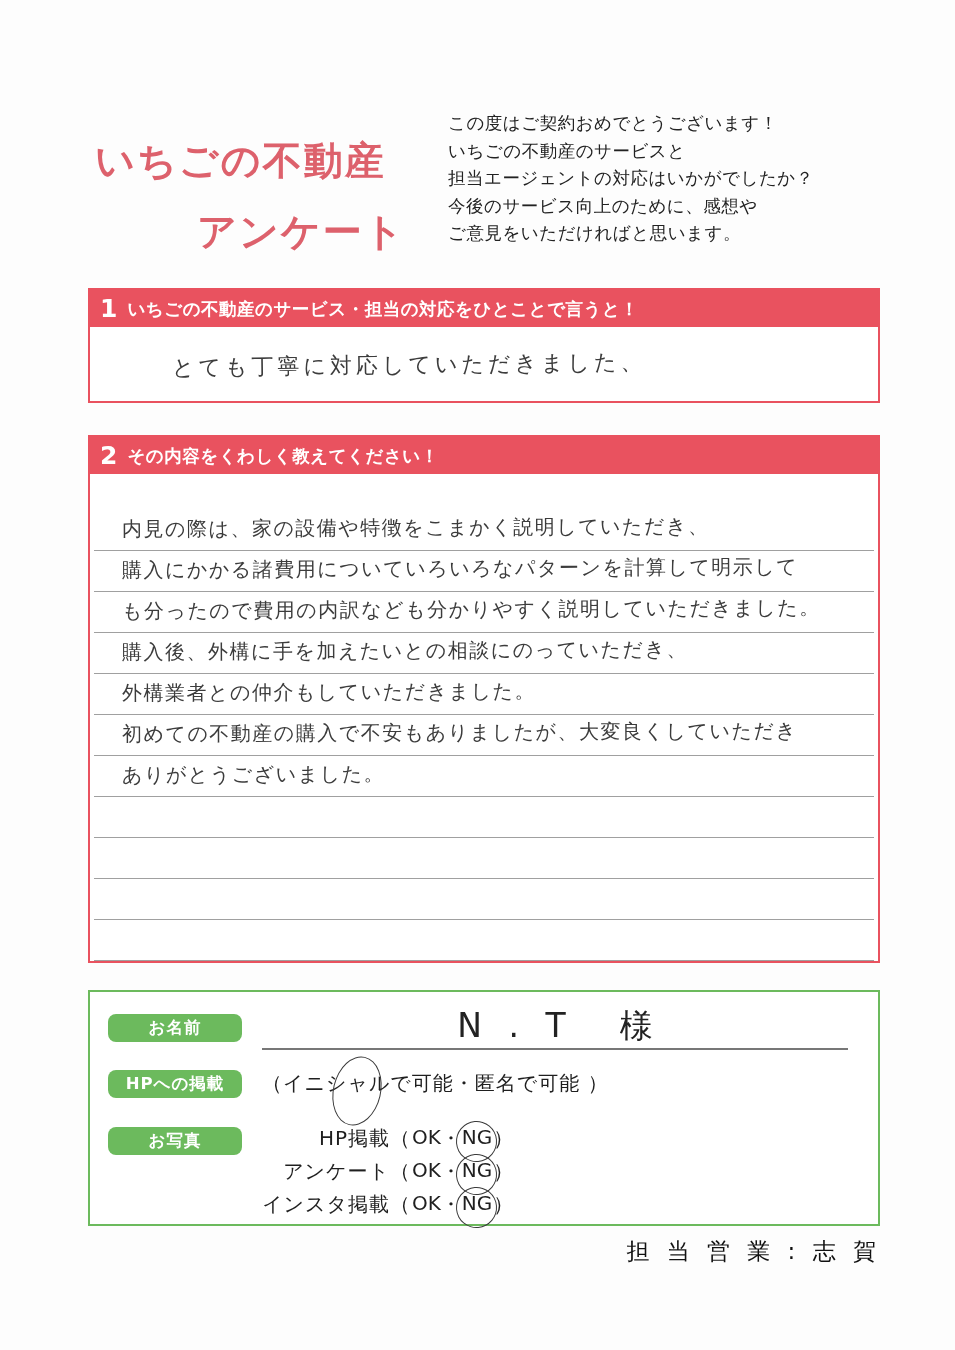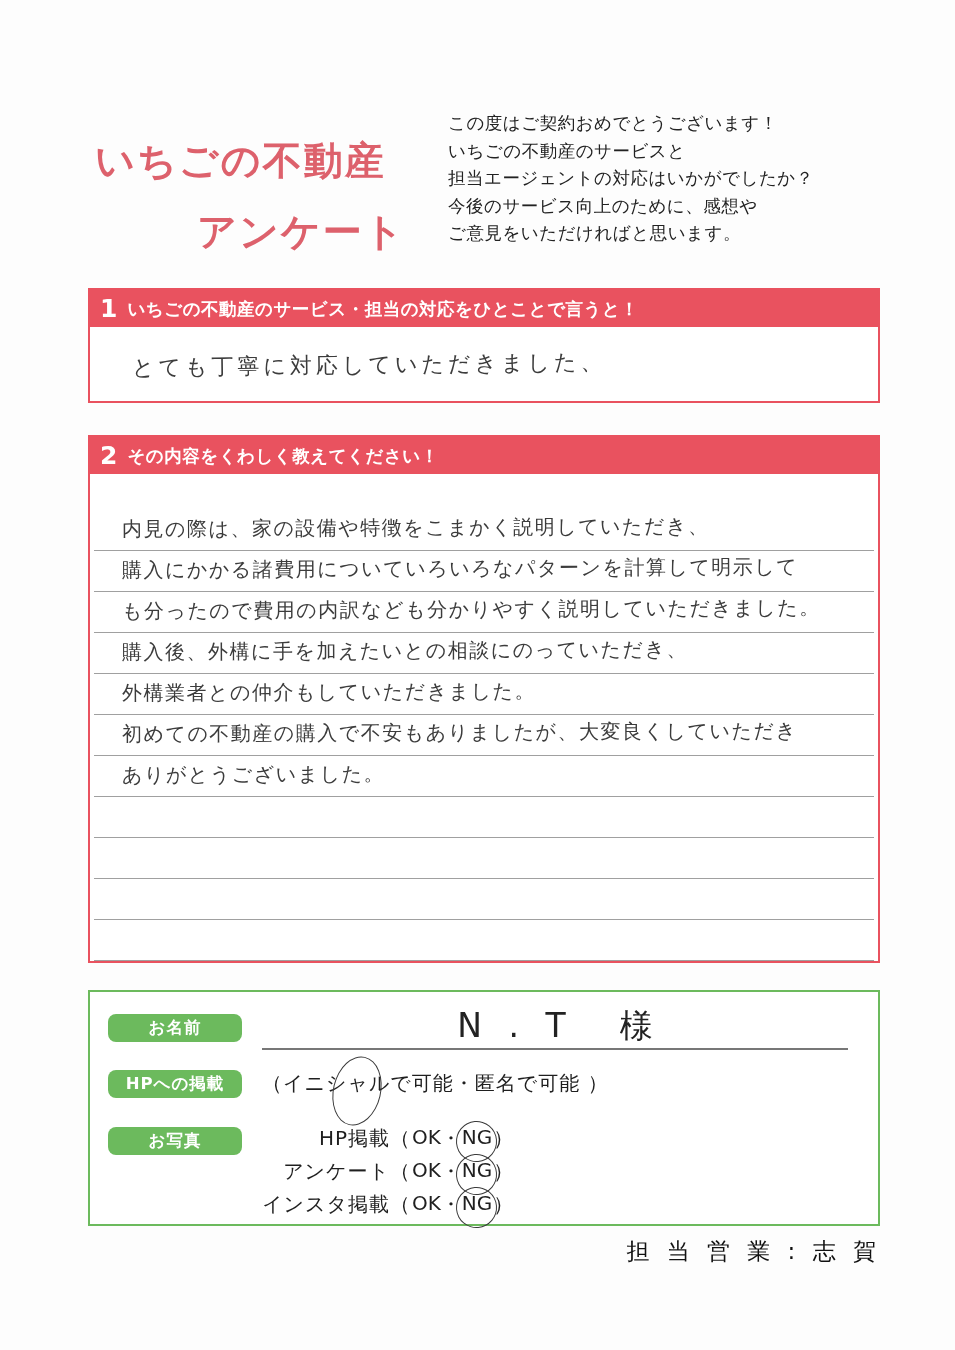--- a/index.html
+++ b/index.html
@@ -26,21 +26,21 @@
   
   .q-box{position:absolute;left:88px;width:792px;border:2px solid var(--accent-red);
          background:#fff;box-sizing:border-box;}
   .q1{top:288px;height:115px;}
   .q2{top:435px;height:528px;}
   .q-header{height:37px;background:var(--accent-red);color:#fff;display:flex;
             align-items:center;padding:0 10px;box-sizing:border-box;}
   .q-num{font-size:25px;font-weight:bold;margin-right:10px;line-height:1;}
   .q-heading{font-size:17.5px;font-weight:bold;letter-spacing:0.5px;}
 
-  .q1-body{position:relative;height:56px;}
+  .q1-body{position:relative;height:56px;margin-left:40px;}
   .q1-answer{position:absolute;left:42px;top:26px;font-size:22px;letter-spacing:4px;
              color:var(--ink);transform:rotate(-0.7deg);transform-origin:left bottom;white-space:nowrap;}
 
   .q2-body{padding-top:36px;}
   .rule-row{height:41px;margin:0 4px;border-bottom:1px solid #a0a0a0;
             display:flex;align-items:center;box-sizing:border-box;}
   .rule-row .handwriting{padding:0 0 1px 28px;font-size:20px;letter-spacing:1.5px;
             color:var(--ink);white-space:nowrap;transform:rotate(-0.3deg);transform-origin:left bottom;}
 
   

